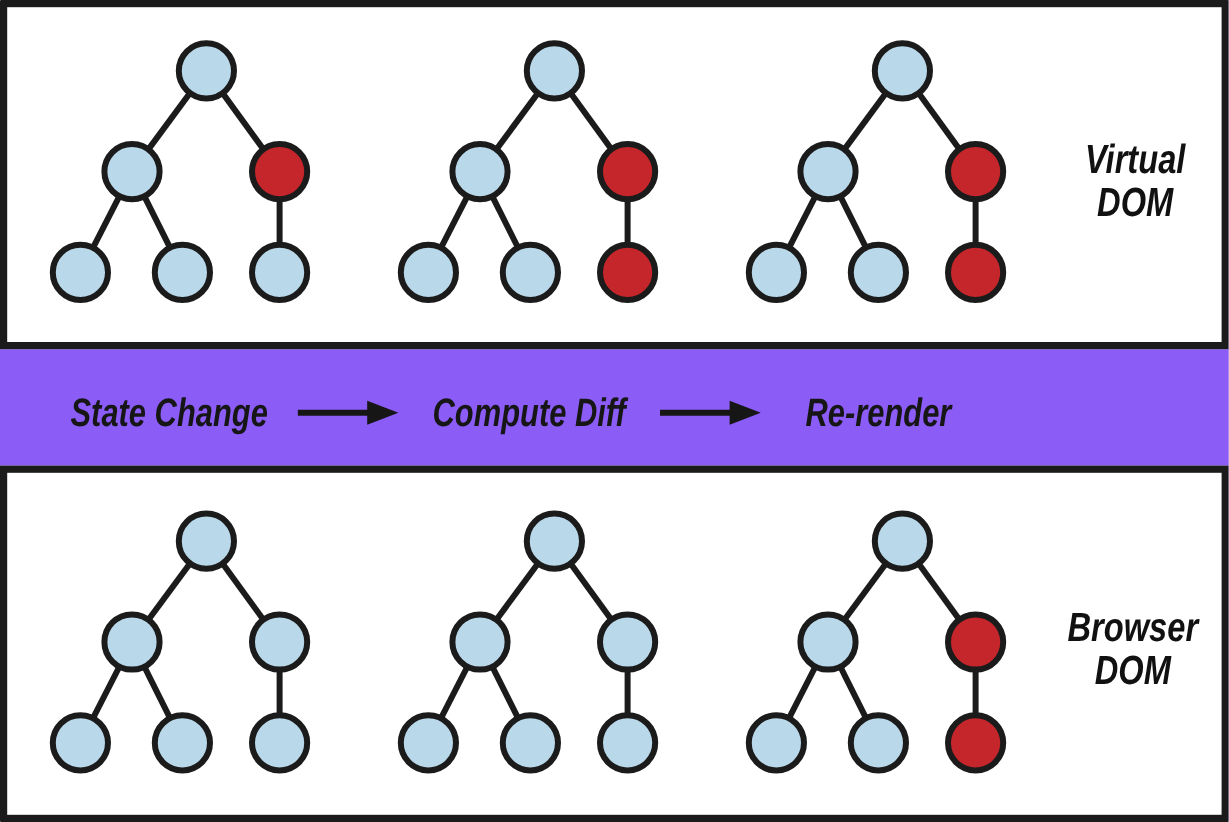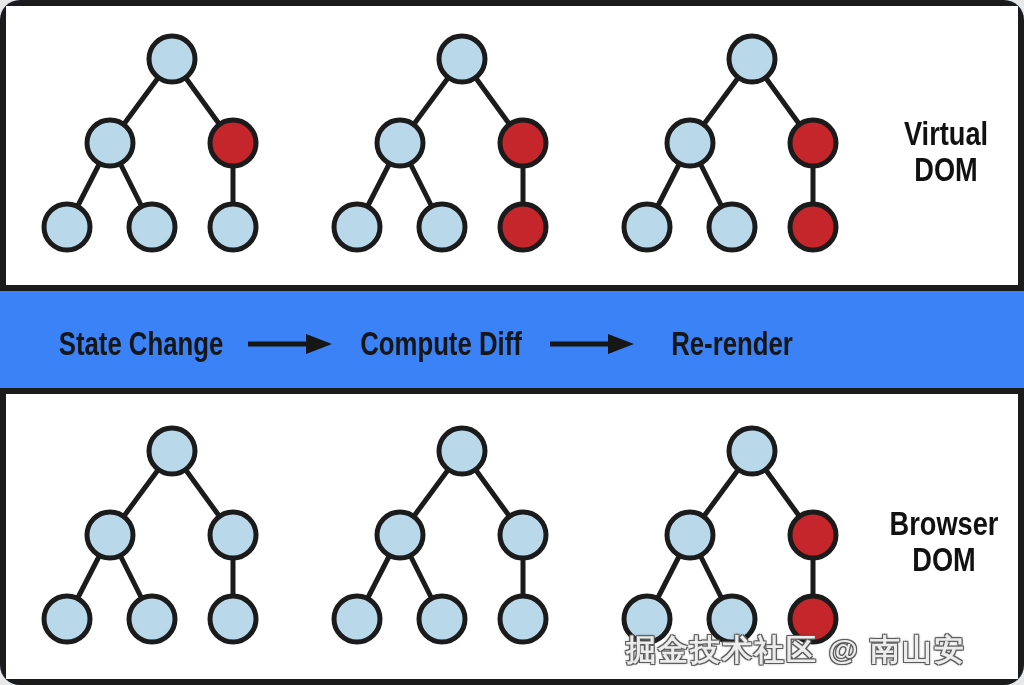--- a/index.html
+++ b/index.html
@@ -1,23 +1,24 @@
 <!DOCTYPE html>
 <html><head>
 <meta charset="utf-8">
 <style>
   html, body { margin: 0; padding: 0; background: #e8e8e8; }
   .stage {
     position: relative;
     width: 1024px;
     height: 685px;
-    background: #3b82f6;
+    background: #8b5cf6;
     overflow: hidden;
-    border-radius: 20px;
+    border-radius: 1px;
     font-family: "Liberation Sans", sans-serif;
+    font-style: italic;
   }
   .panel {
     position: absolute;
     left: 0;
     width: 1024px;
     background: #ffffff;
     border: 6px solid #1b1b1b;
     box-sizing: border-box;
   }
   .panel.top { top: 0; height: 291px; }
@@ -163,15 +164,14 @@
       <circle cx="813" cy="147" r="23" fill="#c5262b" stroke="#1b1b1b" stroke-width="5"></circle>
       <circle cx="647" cy="231" r="23" fill="#b9d8ea" stroke="#1b1b1b" stroke-width="5"></circle>
       <circle cx="732" cy="231" r="23" fill="#b9d8ea" stroke="#1b1b1b" stroke-width="5"></circle>
       <circle cx="813" cy="231" r="23" fill="#c5262b" stroke="#1b1b1b" stroke-width="5"></circle>
     </svg>
   <div class="panel-label" id="label-browser" style="left: 944px; top: 541px;">
     <div>Browser</div>
     <div>DOM</div>
   </div>
 
-  <div class="watermark">掘金技术社区 @ 南山安</div>
 
 </div>
 
 </body></html>

